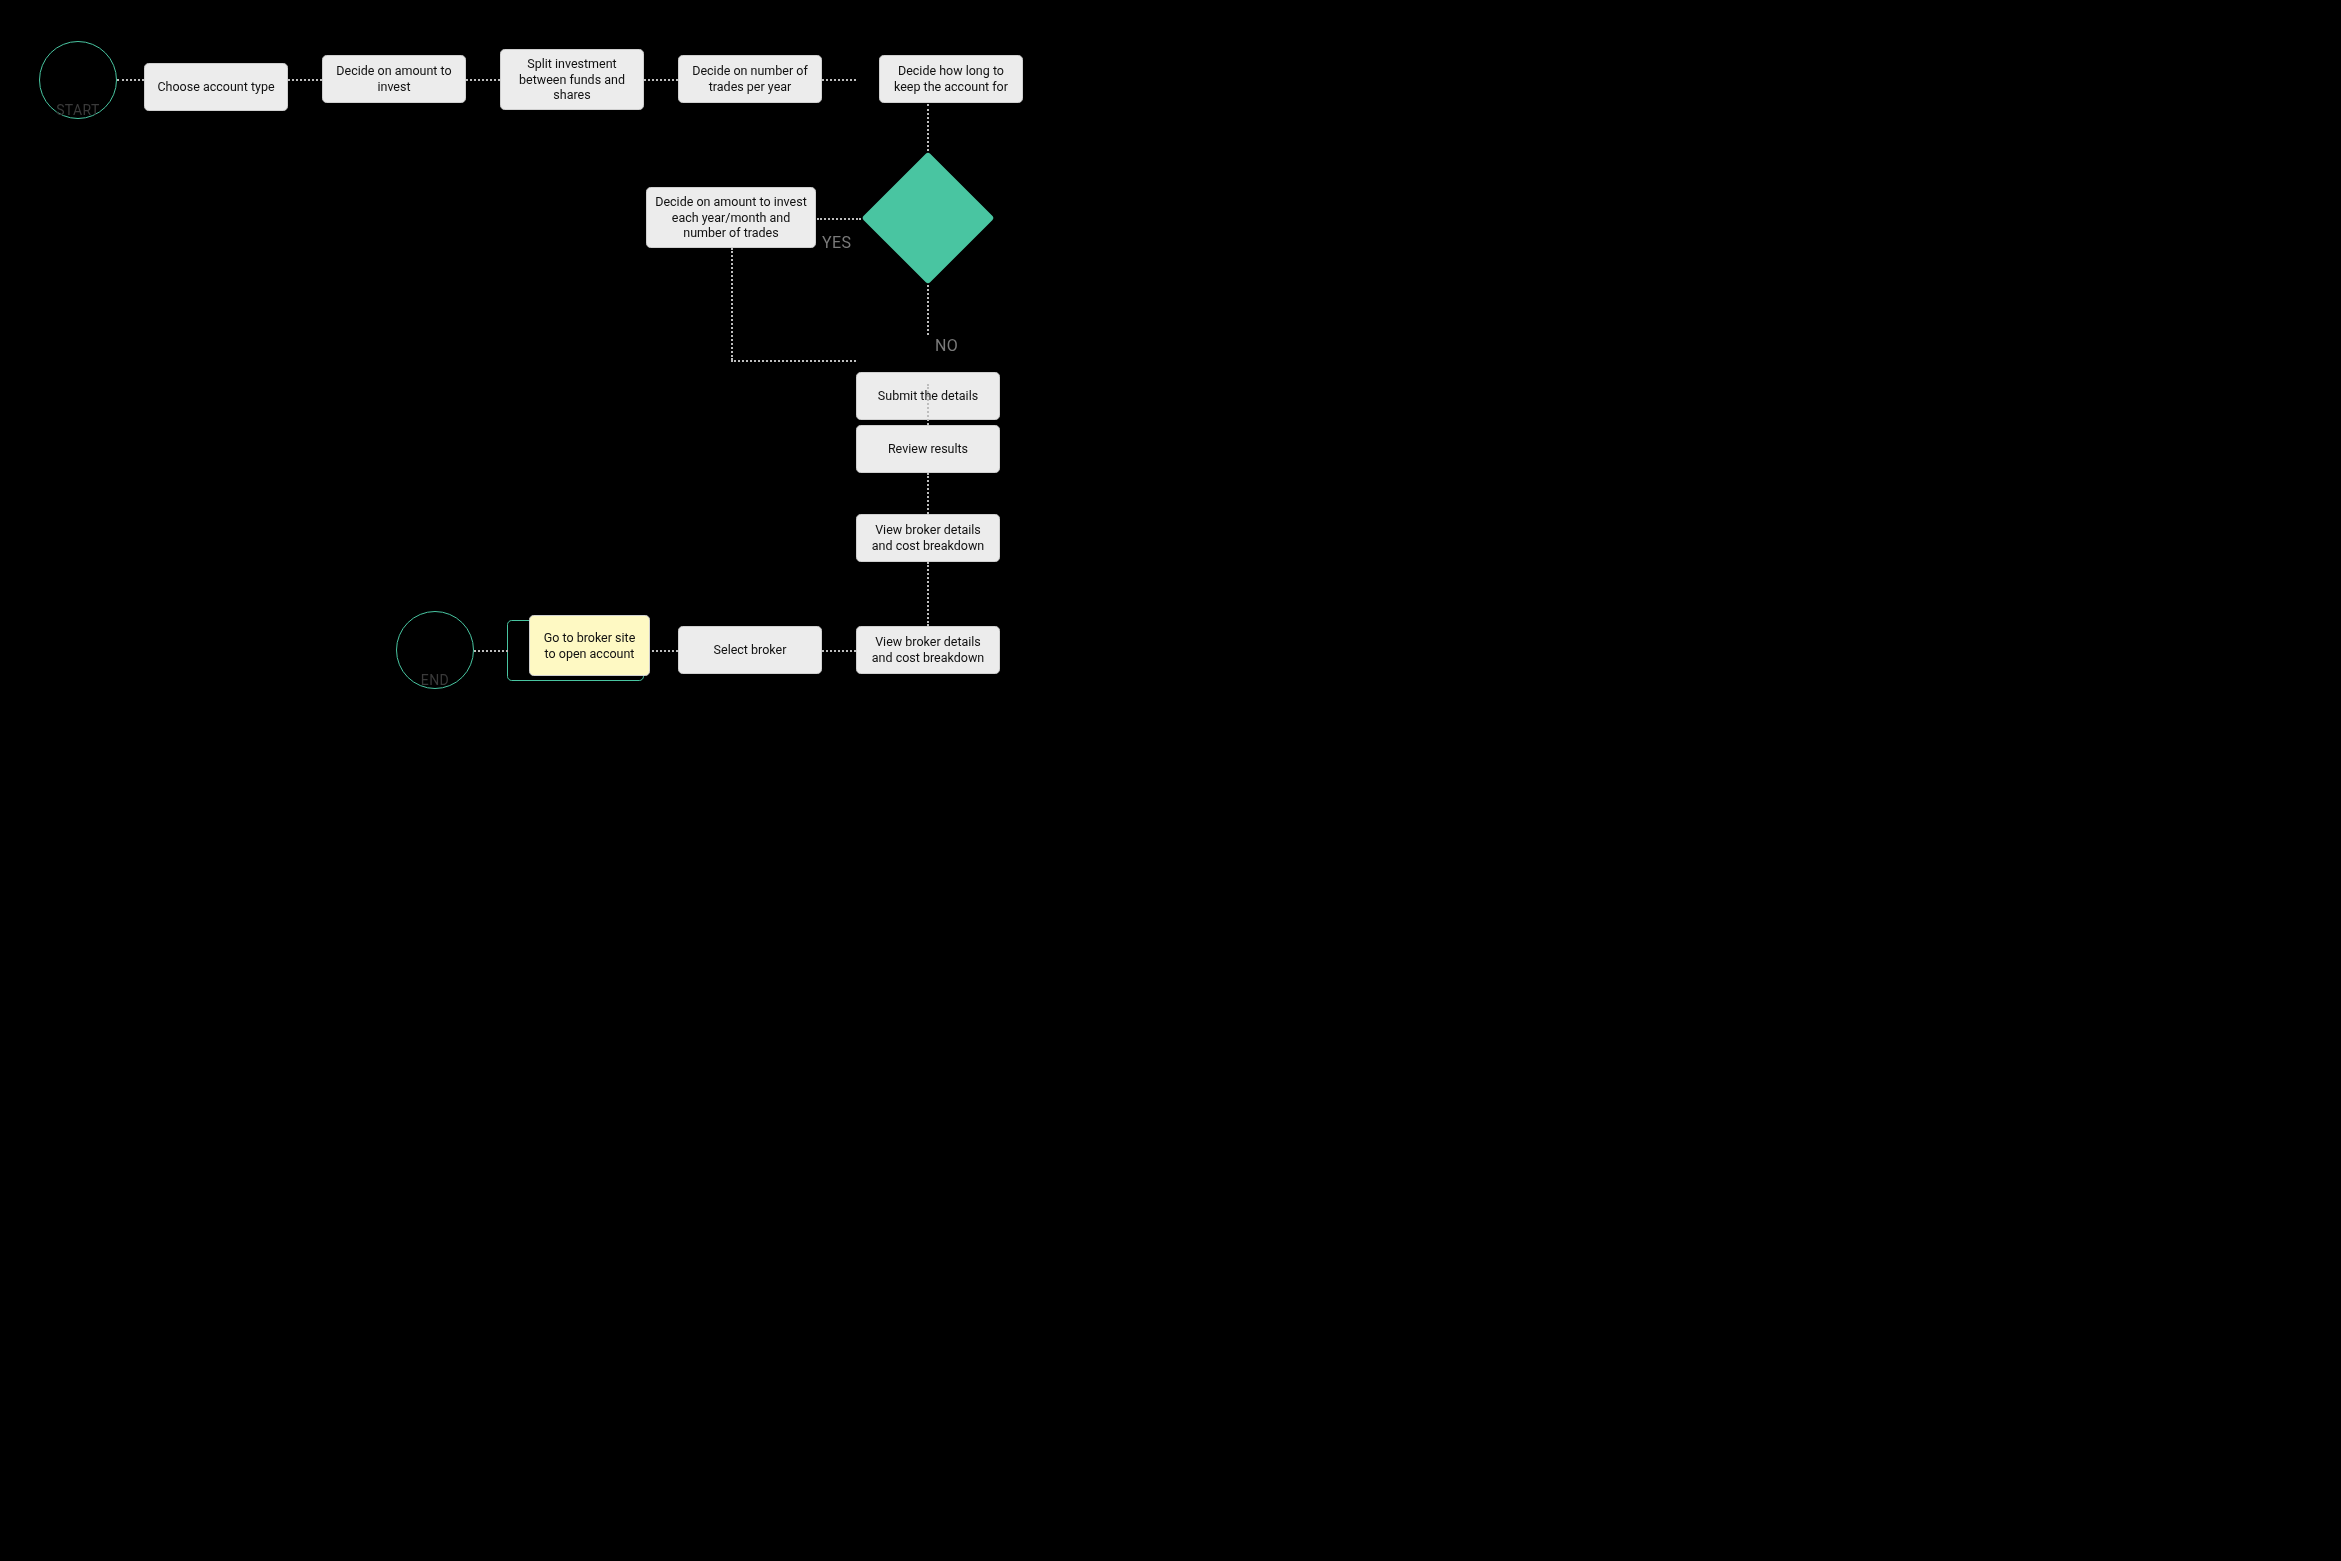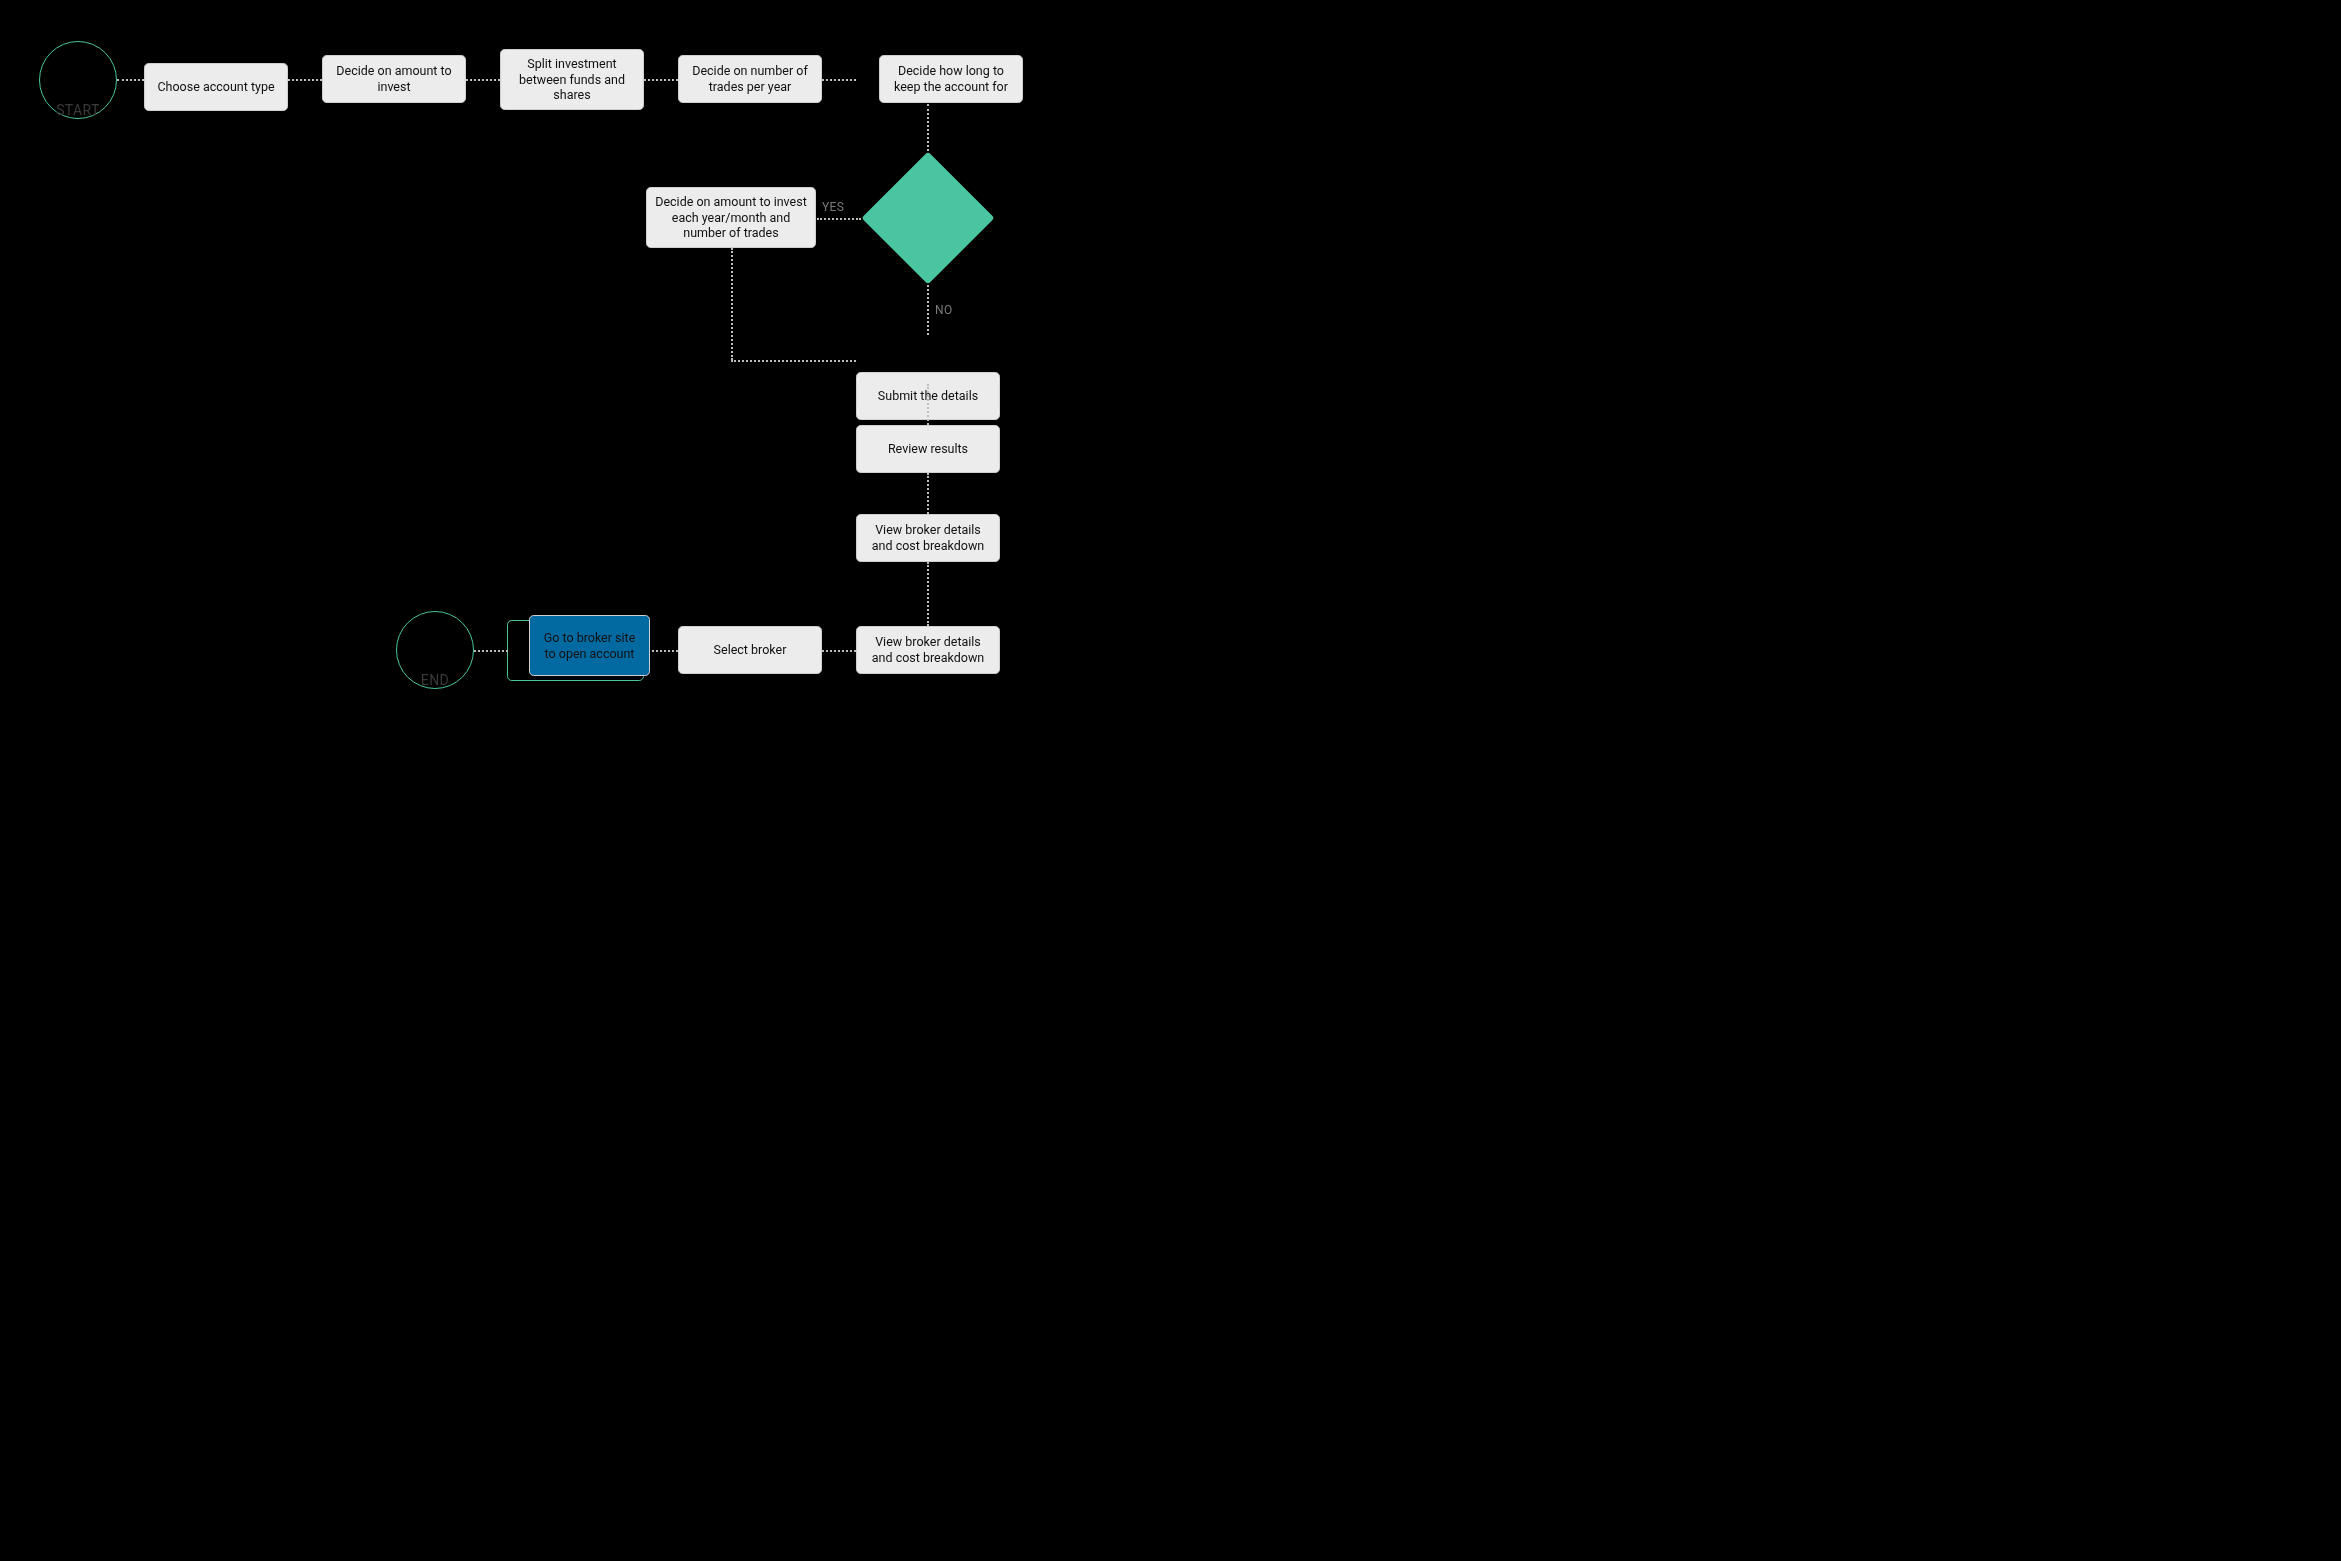--- a/index.html
+++ b/index.html
@@ -23,21 +23,21 @@
     display: flex;
     align-items: center;
     justify-content: center;
     text-align: center;
     padding: 4.7px 7.8px;
     font-size: 12.5px;
     line-height: 1.25;
     box-sizing: border-box;
   }
   .node.white {
-    background: #0369a1;
+    background: #fef9c3;
   }
   .node.outlined {
     background: transparent;
     border: 1.6px solid #49c5a1;
   }
   .circle {
     position: absolute;
     border: 1.6px solid #49c5a1;
     border-radius: 50%;
     display: flex;
@@ -61,22 +61,23 @@
     position: absolute;
     color: #fff;
     font-size: 12.5px;
     text-align: center;
     width: 100%;
     line-height: 1.25;
   }
   .edge-label {
     position: absolute;
     color: #7a7a7a;
-    font-size: 12px;
+    font-size: 16px;
     letter-spacing: 0.4px;
+    margin-top: 33px;
   }
   .conn-h, .conn-v {
     position: absolute;
     border-color: #bdbdbd;
     border-style: dotted;
   }
   .conn-h { border-top-width: 2.3px; border-bottom: none; border-left: none; border-right: none; height: 0; }
   .conn-v { border-left-width: 2.3px; border-top: none; border-bottom: none; border-right: none; width: 0; }
 </style>
 </head>

